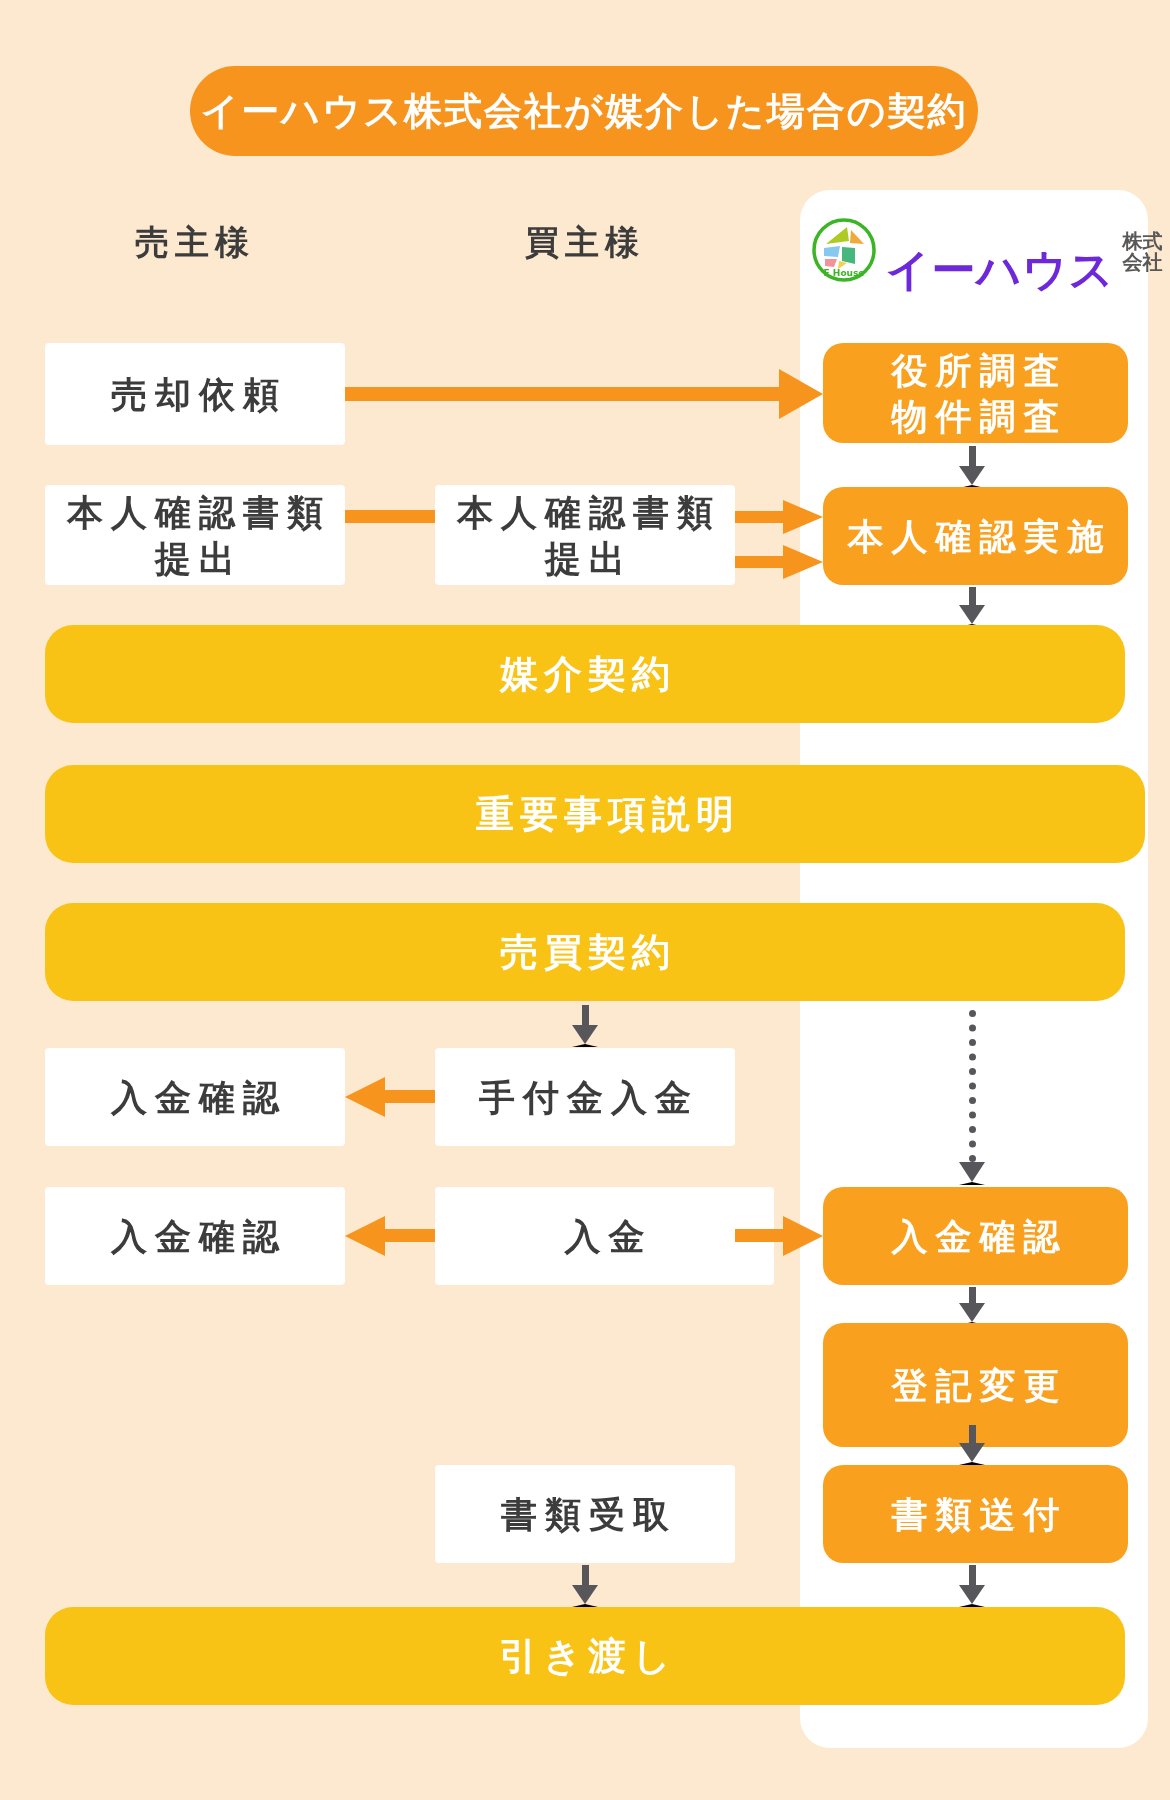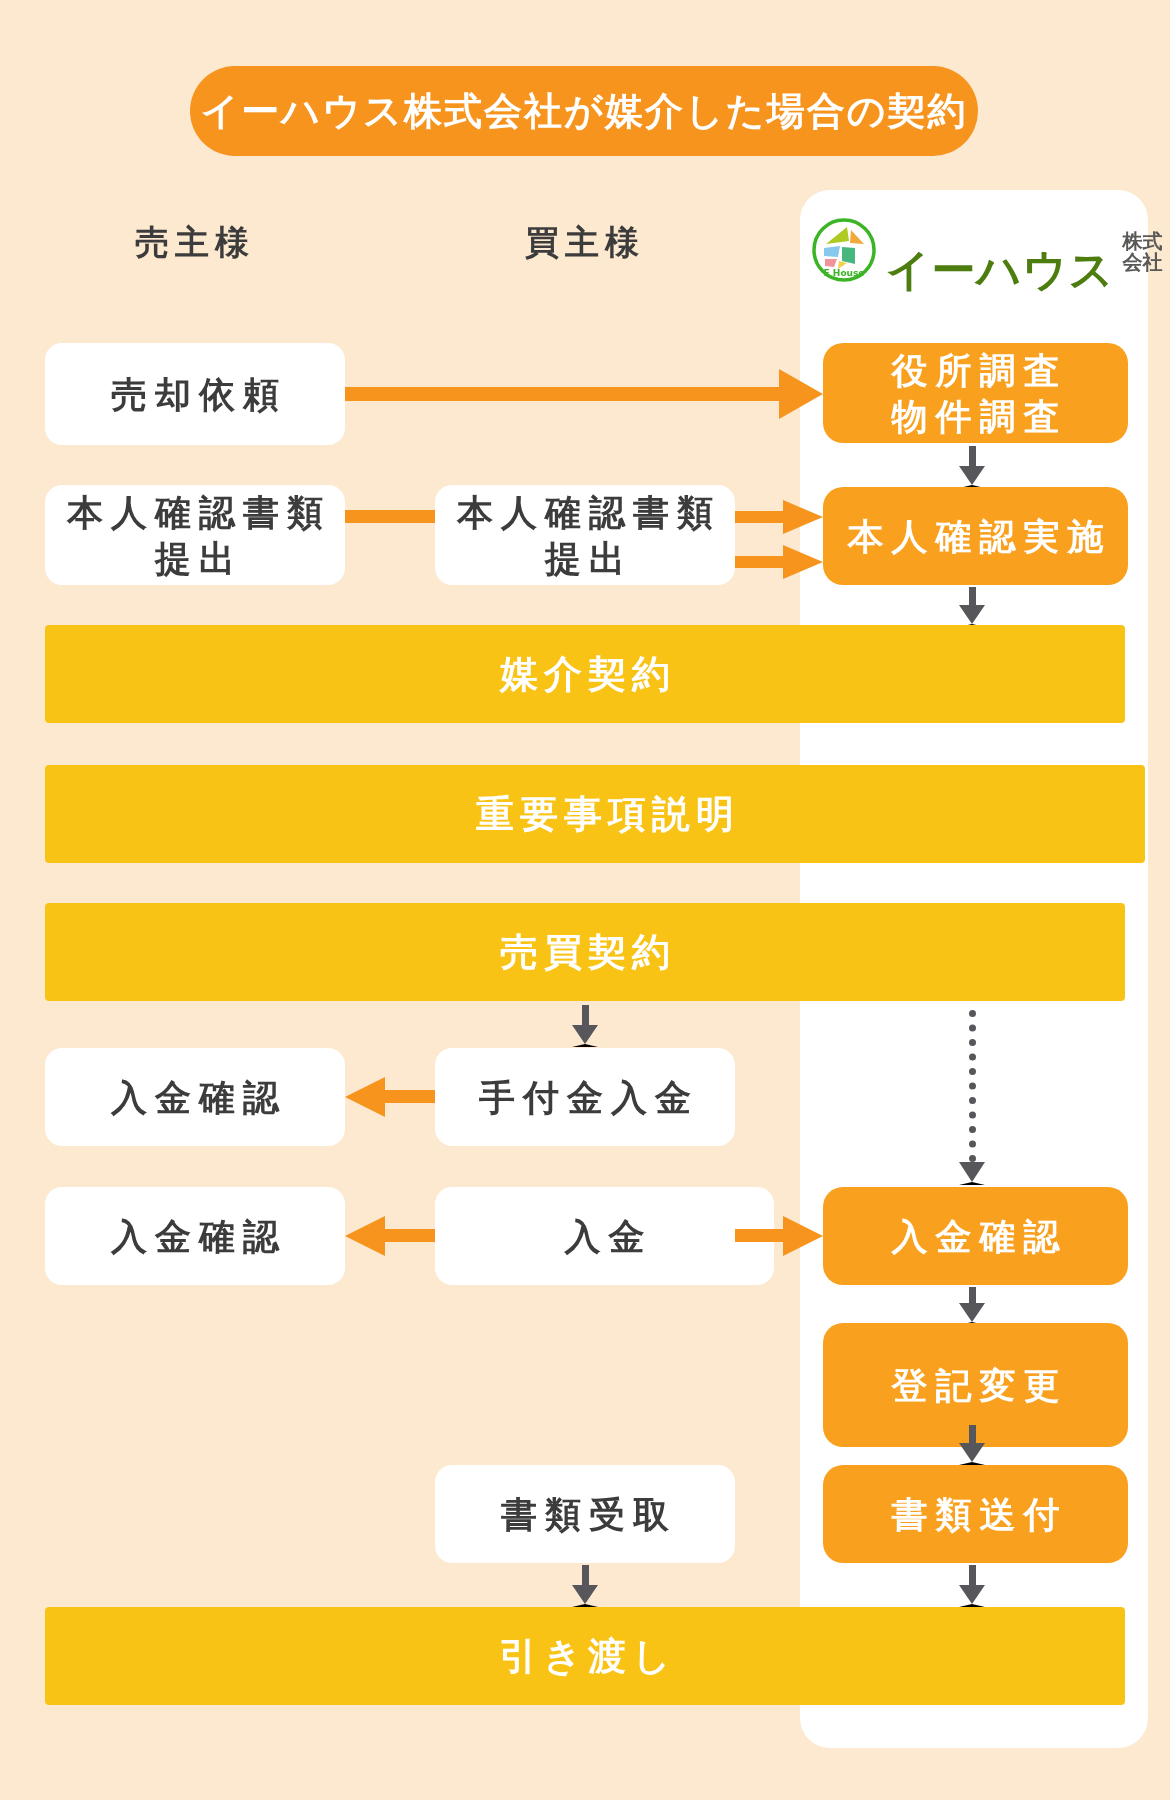--- a/index.html
+++ b/index.html
@@ -28,42 +28,42 @@
     color:#3C3C3C;font-size:34px;font-weight:600;letter-spacing:6px;
     display:flex;align-items:center;justify-content:center;
   }
 
   .logo-group{
     position:absolute;left:826px;top:216px;width:322px;height:72px;
     display:flex;align-items:center;justify-content:center;gap:8px;
   }
   .logo-name{
     font-family:Liberation Mono, monospace;
-    font-weight:bold;color:#4d7c0f;font-size:44px;letter-spacing:1px;white-space:nowrap;margin-top:36px;
+    font-weight:bold;color:#6d28d9;font-size:44px;letter-spacing:1px;white-space:nowrap;margin-top:36px;
   }
   .logo-suffix{
     font-family:"DejaVu Sans","Liberation Sans",sans-serif;
     font-weight:bold;color:#595857;font-size:20px;line-height:21px;white-space:nowrap;
   }
 
   .box-white{
-    position:absolute;background:#FFFFFF;border-radius:17px;
+    position:absolute;background:#FFFFFF;border-radius:4px;
     color:#3C3C3C;font-size:36px;font-weight:600;letter-spacing:8px;
     display:flex;flex-direction:column;align-items:center;justify-content:center;
     text-indent:8px;line-height:46px;text-align:center;
   }
   .box-orange{
     position:absolute;background:#F9A11F;border-radius:20px;
     color:#FFFFFF;font-size:36px;font-weight:600;letter-spacing:8px;
     display:flex;flex-direction:column;align-items:center;justify-content:center;
     text-indent:8px;line-height:46px;text-align:center;
   }
   .bar{
     position:absolute;left:45px;width:1080px;height:98px;
-    background:#F9C315;border-radius:4px;
+    background:#F9C315;border-radius:28px;
     color:#FFFFFF;font-size:38px;font-weight:600;letter-spacing:6px;
     display:flex;align-items:center;justify-content:center;text-indent:6px;
   }
 
   .shaft-h{position:absolute;background:#F7941E;}
   .tri{position:absolute;width:0;height:0;border-style:solid;border-color:transparent;}
   .tri-right{border-left-color:#F7941E;border-right-width:0;}
   .tri-left{border-right-color:#F7941E;border-left-width:0;}
 
   .dark-shaft{position:absolute;width:7px;background:#57575B;}

